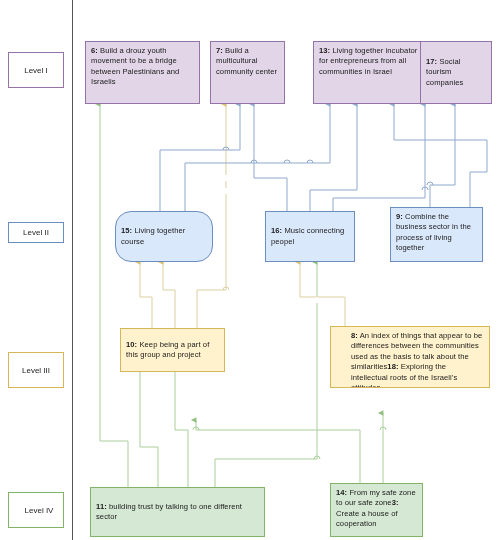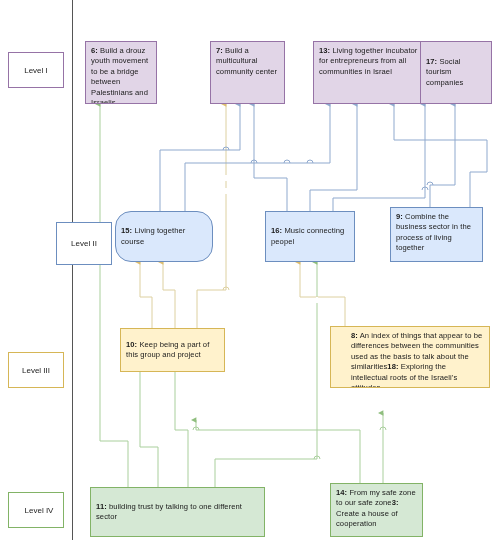--- a/index.html
+++ b/index.html
@@ -165,25 +165,25 @@
         <path d="M251,163 A3,3 0 0,1 257,163"></path>
         <path d="M284,163 A3,3 0 0,1 290,163"></path>
         <path d="M307,163 A3,3 0 0,1 313,163"></path>
         <path d="M427,185 A3,3 0 0,1 433,185"></path>
         <path d="M422,190 A3,3 0 0,1 428,190"></path>
       </g>
     </g>
   </svg>
 
   <div class="level-label l1" style="left:8px; top:52px; width:56px; height:36px;">Level I</div>
-  <div class="level-label l2" style="left:8px; top:222px; width:56px; height:43px;margin-left:48px;">Level II</div>
+  <div class="level-label l2" style="left:8px; top:222px; width:56px; height:21px;">Level II</div>
   <div class="level-label l3" style="left:8px; top:352px; width:56px; height:36px;">Level III</div>
   <div class="level-label l4" style="left:8px; top:492px; width:56px; height:36px;">Level IV</div>
 
-  <div class="node lvl1" style="left:85px; top:41px; width:72px; height:63px;">
+  <div class="node lvl1" style="left:85px; top:41px; width:115px; height:63px;">
     <span><b>6:</b><span> Build a drouz youth movement to be a bridge between Palestinians and Israelis</span></span>
   </div>
 
   <div class="node lvl1" style="left:210px; top:41px; width:75px; height:63px;">
     <span><b>7:</b><span> Build a multicultural community center</span></span>
   </div>
 
   <div class="node lvl1" style="left:313px; top:41px; width:115px; height:63px;">
     <span><b>13:</b><span> Living together incubator for entrepreneurs from all communities in Israel</span></span>
   </div>

